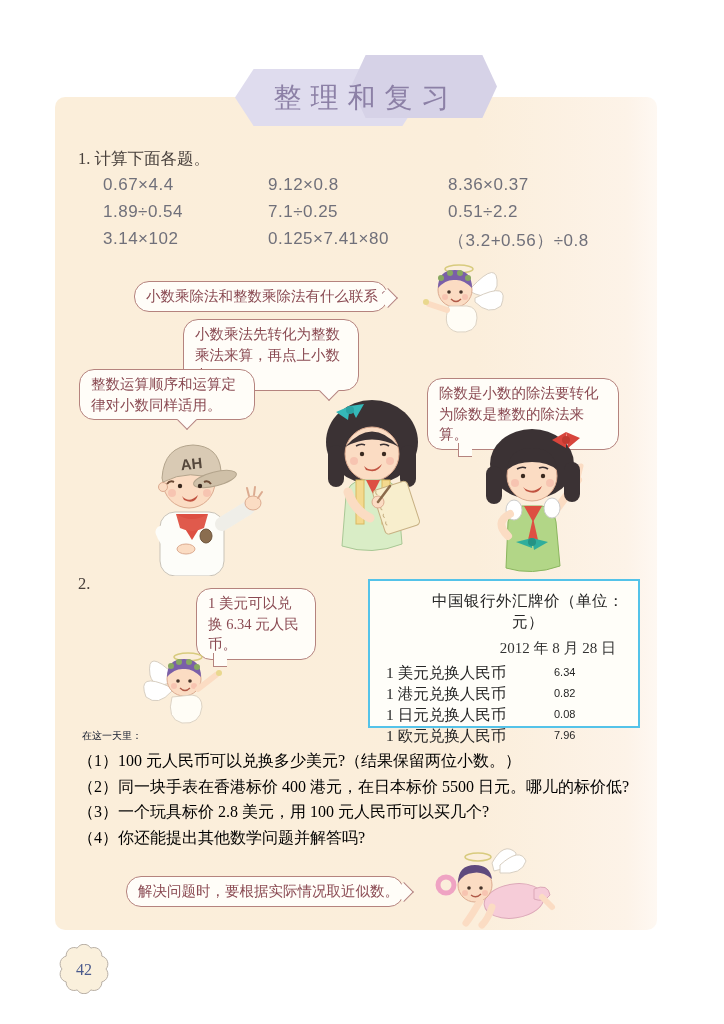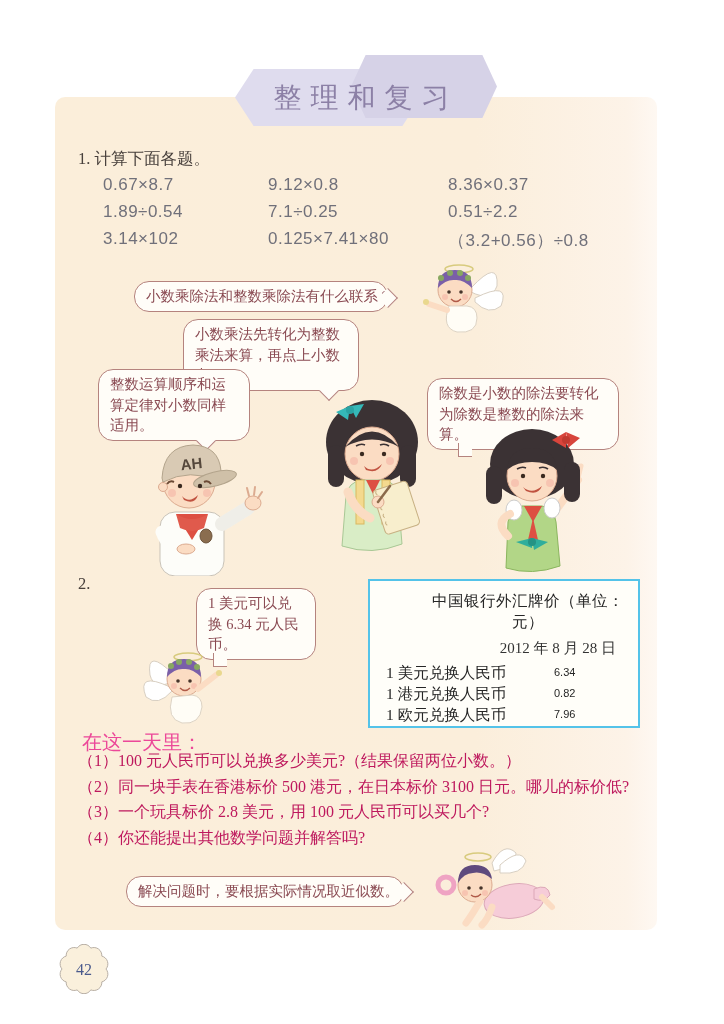--- a/index.html
+++ b/index.html
@@ -28,40 +28,40 @@
   .bubble{position:absolute;background:#fffdf8;border:1.5px solid #b5837e;border-radius:15px;
     color:#8a4a52;font-size:14.5px;line-height:1.42;padding:4px 11px;box-sizing:border-box;}
   .tail{position:absolute;width:13px;height:13px;background:#fffdf8;
     border-right:1.5px solid #b5837e;border-bottom:1.5px solid #b5837e;}
   .tail-right{right:-8px;top:9px;transform:rotate(-45deg);}
   .tail-down{bottom:-8px;transform:rotate(45deg);}
   .tail-downleft{bottom:-8px;transform:rotate(90deg);}
 
   .b-link{left:134px;top:281px;width:254px;white-space:nowrap;}
   .b-mult{left:183px;top:319px;width:176px;}
-  .b-order{left:79px;top:369px;width:152px;margin-left:19px;}
+  .b-order{left:79px;top:369px;width:176px;}
   .b-div{left:427px;top:378px;width:192px;}
   .b-usd{left:196px;top:588px;width:120px;}
   .b-approx{left:126px;top:876px;width:278px;white-space:nowrap;text-align:center;}
 
   .illus{position:absolute;}
 
   
   .ex2-num{position:absolute;left:78px;top:574px;font-size:16.5px;color:#48403c;}
   .rate-table{position:absolute;left:368px;top:579px;width:272px;height:149px;box-sizing:border-box;
     background:#fffef9;border:2px solid #54c3e9;padding:10px 14px 6px 16px;}
   .rate-title{font-size:15.5px;color:#262626;text-align:center;letter-spacing:.5px;margin-left:46px;}
   .rate-date{font-size:15px;color:#333;text-align:right;margin:6px 8px 4px 0;}
   .rate-row{display:flex;font-size:15.5px;color:#262626;line-height:21px;}
   .rate-label{width:168px;}
   .rate-value{font-family:"Liberation Sans",sans-serif;font-size:11px;}
 
-  .intro{position:absolute;left:82px;top:729px;font-size:20px;color:#ec4899;}
+  .intro{position:absolute;left:82px;top:729px;font-size:10px;color:#0f172a;}
   .questions{position:absolute;left:78px;top:748px;width:557px;font-size:16px;
-    line-height:25.5px;color:#be185d;}
+    line-height:25.5px;color:#000000;}
   .q{padding-left:41px;text-indent:-41px;}
 
   
   .badge{position:absolute;left:59px;top:944px;width:50px;height:50px;}
 </style>
 </head>
 <body>
 
 <div class="page">
 
@@ -71,21 +71,21 @@
     <div class="hex hex-left"></div>
     <div class="hex hex-right"></div>
     <div class="banner-title">整理和复习</div>
   </div>
 
   <div class="ex-head">
     <span>1.</span>
     <span>计算下面各题。</span>
   </div>
   <div class="problem-grid">
-    <span>0.67×8.7</span>
+    <span>0.67×4.4</span>
     <span>9.12×0.8</span>
     <span>8.36×0.37</span>
     <span>1.89÷0.54</span>
     <span>7.1÷0.25</span>
     <span>0.51÷2.2</span>
     <span>3.14×102</span>
     <span>0.125×7.41×80</span>
     <span>（3.2+0.56）÷0.8</span>
   </div>
 
@@ -235,33 +235,37 @@
     <div class="rate-date">2012 年 8 月 28 日</div>
     <div class="rate-row">
       <span class="rate-label">1 美元兑换人民币</span>
       <span class="rate-value">6.34</span>
     </div>
     <div class="rate-row">
       <span class="rate-label">1 港元兑换人民币</span>
       <span class="rate-value">0.82</span>
     </div>
     <div class="rate-row">
+      <span class="rate-label">1 日元兑换人民币</span>
+      <span class="rate-value">0.08</span>
+    </div>
+    <div class="rate-row">
       <span class="rate-label">1 欧元兑换人民币</span>
       <span class="rate-value">7.96</span>
     </div>
   </div>
 
   <div class="intro">在这一天里：</div>
 
   <div class="questions">
     <div class="q">
       <span>（1）</span><span>100 元人民币可以兑换多少美元?（结果保留两位小数。）</span>
     </div>
     <div class="q">
-      <span>（2）</span><span>同一块手表在香港标价 500 港元，在日本标价 3100 日元。哪儿的标价低?</span>
+      <span>（2）</span><span>同一块手表在香港标价 400 港元，在日本标价 5500 日元。哪儿的标价低?</span>
     </div>
     <div class="q">
       <span>（3）</span><span>一个玩具标价 2.8 美元，用 100 元人民币可以买几个?</span>
     </div>
     <div class="q">
       <span>（4）</span><span>你还能提出其他数学问题并解答吗?</span>
     </div>
   </div>
 
   <div class="bubble b-approx">

